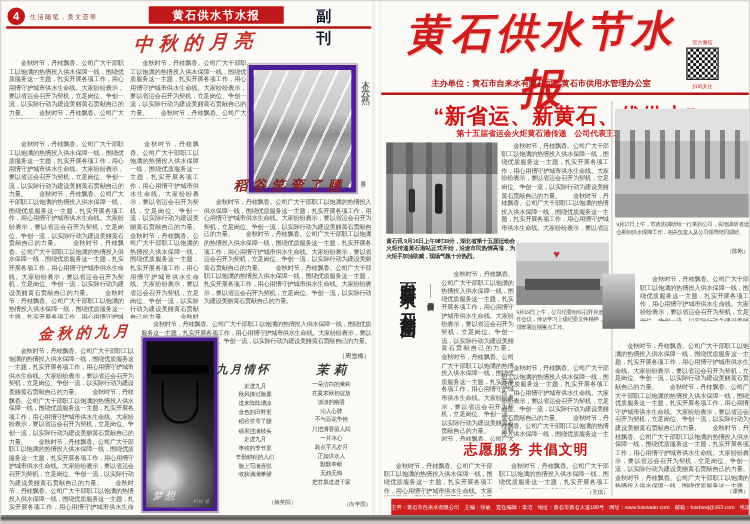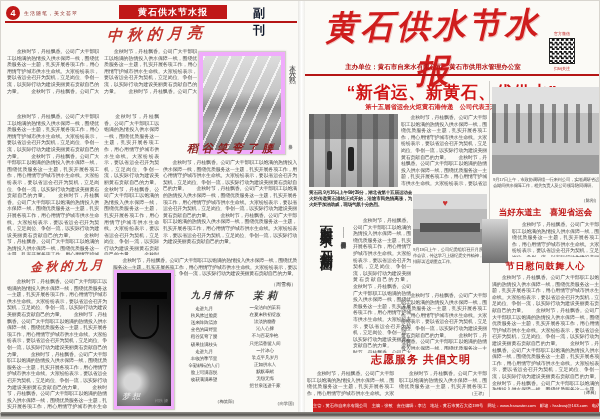--- a/index.html
+++ b/index.html
@@ -8,21 +8,21 @@
   #bottom-edge { position:absolute; left:0; top:411px; width:600px; height:5px;
     background:linear-gradient(180deg,#8f8d88,#55534f 60%,#b9b7b2); }
   .abs { position:absolute; }
   .fill { font-size:5px; line-height:1.32; color:#4c4c4c; text-align:justify; overflow:hidden; letter-spacing:-.3px; word-break:break-all; }
   .fill-bold { font-weight:bold; color:#2e2e2e; }
   .script-red { color:#c2342c; font-family:"DejaVu Serif",serif; font-style:italic; font-weight:bold; transform:rotate(-2deg) skewX(-5deg); }
   .red-title { color:#c01818; font-weight:bold; text-align:center; }
   .vtext { writing-mode:vertical-rl; }
   .byline { text-align:right; font-size:5px; color:#444; }
   .photo { background:#c9c9c9; overflow:hidden; }
-  .frame { background:#f0abfc; border:1px solid #d2cfc8; box-shadow:0 0 2px rgba(0,0,0,.15); }
+  .frame { background:#4c1d95; border:1px solid #d2cfc8; box-shadow:0 0 2px rgba(0,0,0,.15); }
   .colrule { background:#cfcdc8; width:1px; }
   
   .pg-circle { width:14px; height:14px; border-radius:50%; background:#c01818; color:#fff; font-size:9px; font-weight:bold; text-align:center; line-height:14px; }
   .mast-box { background:#c01818; color:#fff; font-size:9px; font-weight:bold; text-align:center; line-height:14px; letter-spacing:1px; }
   
   .poem { font-size:4.6px; line-height:1.55; color:#3f3f3f; text-align:center; letter-spacing:-.2px; }
   .poem div { white-space:nowrap; overflow:hidden; }
   .qr { background:repeating-conic-gradient(#111 0% 25%, #fff 0% 50%) 0 0/4.6px 4.6px; border:1px solid #222; }
 </style>
 </head>
@@ -65,21 +65,21 @@
     <div class="abs frame" style="left:112px;top:268px;width:62px;height:141px;padding:3px;">
       <div class="photo" style="position:relative;width:100%;height:100%;
         background:radial-gradient(circle at 28% 82%, #d6d6d6 0 7%, #8a8a8a 16%, #2e2e2e 40%, #101010 75%);">
         <div style="position:absolute;left:8%;top:14%;width:84%;height:7px;background:#000;opacity:.8;"></div>
         <div style="position:absolute;left:22%;top:24%;width:56%;height:26%;border:2px solid #000;border-top:none;border-radius:0 0 45% 45%;opacity:.85;"></div>
         <div style="position:absolute;left:5px;bottom:4px;color:#eee;font-size:8px;font-family:'DejaVu Serif',serif;font-style:italic;letter-spacing:2px;">梦想</div>
         <div style="position:absolute;right:3px;bottom:3px;color:#9a9a9a;font-size:4px;">柯秋 摄</div>
       </div>
     </div>
 
-    <div class="abs" style="left:172px;top:288px;width:62px;text-align:right;font-size:9px;font-weight:bold;color:#3a3a3a;font-family:'DejaVu Serif',serif;font-style:italic;letter-spacing:2px;">九月情怀</div>
+    <div class="abs" style="left:172px;top:288px;width:62px;text-align:left;font-size:9px;font-weight:bold;color:#3a3a3a;font-family:'DejaVu Serif',serif;font-style:italic;letter-spacing:2px;">九月情怀</div>
     <div class="abs poem" style="left:170px;top:304px;width:66px;height:92px;">
         <div>走进九月</div>
         <div>秋风拂过脸庞</div>
         <div>送来阵阵清凉</div>
         <div>金色的田野里</div>
         <div>稻谷笑弯了腰</div>
         <div>硕果挂满枝头</div>
         <div>走进九月</div>
         <div>丰收的季节里</div>
         <div>辛勤耕耘的人们</div>
@@ -154,26 +154,24 @@
 
     <div class="abs colrule" style="left:186px;top:80px;height:316px;"></div>
 
     <div class="abs photo" style="left:189px;top:86px;width:107px;height:87px;
       background:
         repeating-linear-gradient(90deg, rgba(50,50,50,.5) 0 4px, rgba(0,0,0,0) 4px 12px) 0 35%/100% 45% no-repeat,
         linear-gradient(180deg,#e0e0e0 0 30%,#c2c2c2 30% 78%,#9d9d9d 78% 100%);"></div>
     <div class="abs fill" style="left:190px;top:176px;width:106px;height:22px;font-size:4.4px;">9月17日上午，市政协调研组一行来到公司，实地调研省运会期间供水保障工作，相关负责人及公司领导陪同调研。</div>
     <div class="abs byline" style="left:240px;top:197px;width:56px;font-size:4.4px;">（陈刚）</div>
 
-    <div class="abs red-title" style="left:189px;top:206px;width:107px;font-size:8.5px;">当好东道主　喜迎省运会</div>
     <div class="abs photo" style="left:179px;top:218px;width:26px;height:44px;
       background:linear-gradient(180deg,#d5d5d5,#9a9a9a 55%,#6f6f6f);"></div>
     <div class="abs fill" style="left:209px;top:220px;width:87px;height:36px;">　　金秋时节，丹桂飘香。公司广大干部职工以饱满的热情投入供水保障一线，围绕优质服务这一主题，扎实开展各项工作，用心用情守护城市供水生命线。大家纷纷表示，要以省运会召开为契机，立足岗位、争创一流，以实际行动为建设美丽黄石贡献自己的力量。　　金秋时节，丹桂飘香。公司广大干部职工以饱满的热情投入供水保障一线，围绕优质服务这一主题，扎实开展各项工作，用心用情守护城市供水生命线。大家纷纷表示，要以省运会召开为契机，立足岗位、争创一流，以实际行动为建设美丽黄石贡献自己的力量。</div>
 
-    <div class="abs red-title" style="left:189px;top:259px;width:107px;font-size:9px;letter-spacing:1px;">节日慰问鼓舞人心</div>
     <div class="abs fill" style="left:189px;top:273px;width:107px;height:116px;">　　金秋时节，丹桂飘香。公司广大干部职工以饱满的热情投入供水保障一线，围绕优质服务这一主题，扎实开展各项工作，用心用情守护城市供水生命线。大家纷纷表示，要以省运会召开为契机，立足岗位、争创一流，以实际行动为建设美丽黄石贡献自己的力量。　　金秋时节，丹桂飘香。公司广大干部职工以饱满的热情投入供水保障一线，围绕优质服务这一主题，扎实开展各项工作，用心用情守护城市供水生命线。大家纷纷表示，要以省运会召开为契机，立足岗位、争创一流，以实际行动为建设美丽黄石贡献自己的力量。　　金秋时节，丹桂飘香。公司广大干部职工以饱满的热情投入供水保障一线，围绕优质服务这一主题，扎实开展各项工作，用心用情守护城市供水生命线。大家纷纷表示，要以省运会召开为契机，立足岗位、争创一流，以实际行动为建设美丽黄石贡献自己的力量。　　金秋时节，丹桂飘香。公司广大干部职工以饱满的热情投入供水保障一线，围绕优质服务这一主题，扎实开展各项工作，用心用情守护城市供水生命线。大家纷纷表示，要以省运会召开为契机，立足岗位、争创一流，以实际行动为建设美丽黄石贡献自己的力量。　　金秋时节，丹桂飘香。公司广大干部职工以饱满的热情投入供水保障一线，围绕优质服务这一主题，扎实开展各项工作，用心用情守护城市供水生命线。大家纷纷表示，要以省运会召开为契机，立足岗位、争创一流，以实际行动为建设美丽黄石贡献自己的力量。</div>
     <div class="abs byline" style="left:240px;top:389px;width:56px;font-size:4.4px;">（谭爽）</div>
 
     <div class="abs" style="left:10px;top:398px;width:286px;height:13px;background:#cf1f1f;color:#fff;font-size:4.2px;line-height:13px;text-align:center;overflow:hidden;white-space:nowrap;">
       <span>主管：黄石市自来水有限公司　主编：张敏　责任编辑：李洁　地址：黄石市黄石大道199号　网址：www.hsswater.com　邮箱：hssbswj@163.com　电话：0714—6223000</span>
     </div>
   </div>
 
   <div id="bottom-edge"></div>
 </div>

